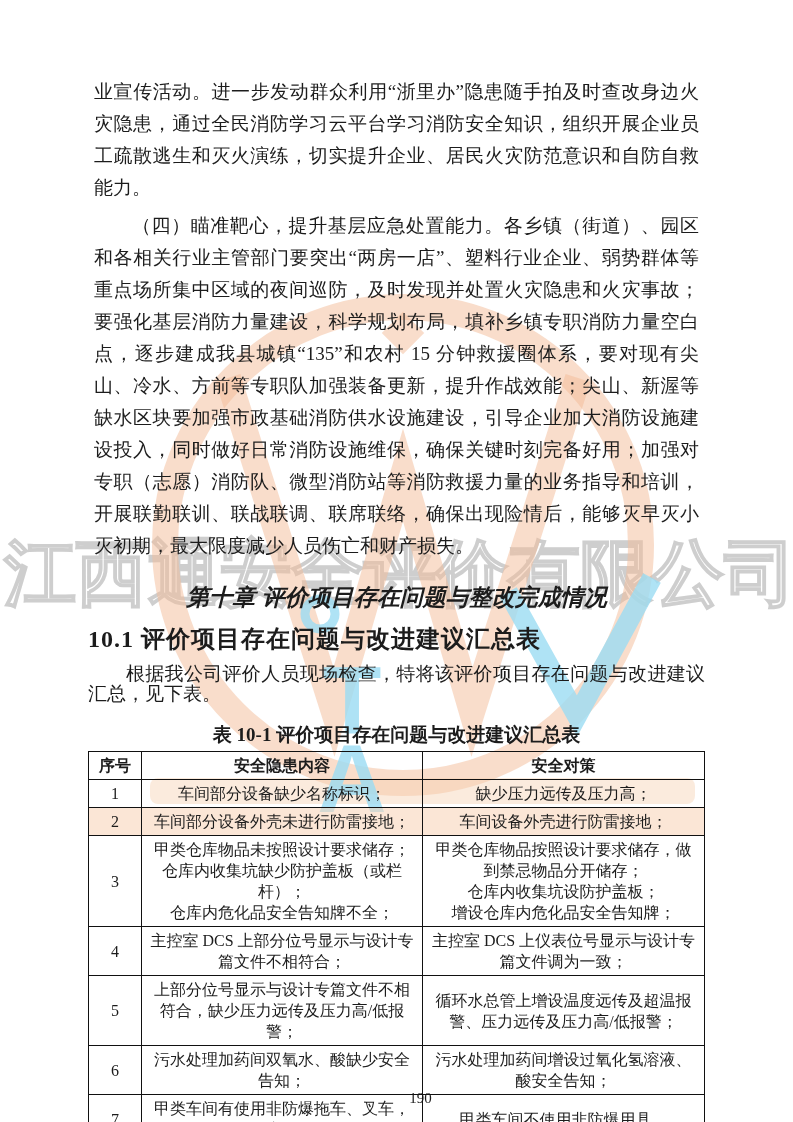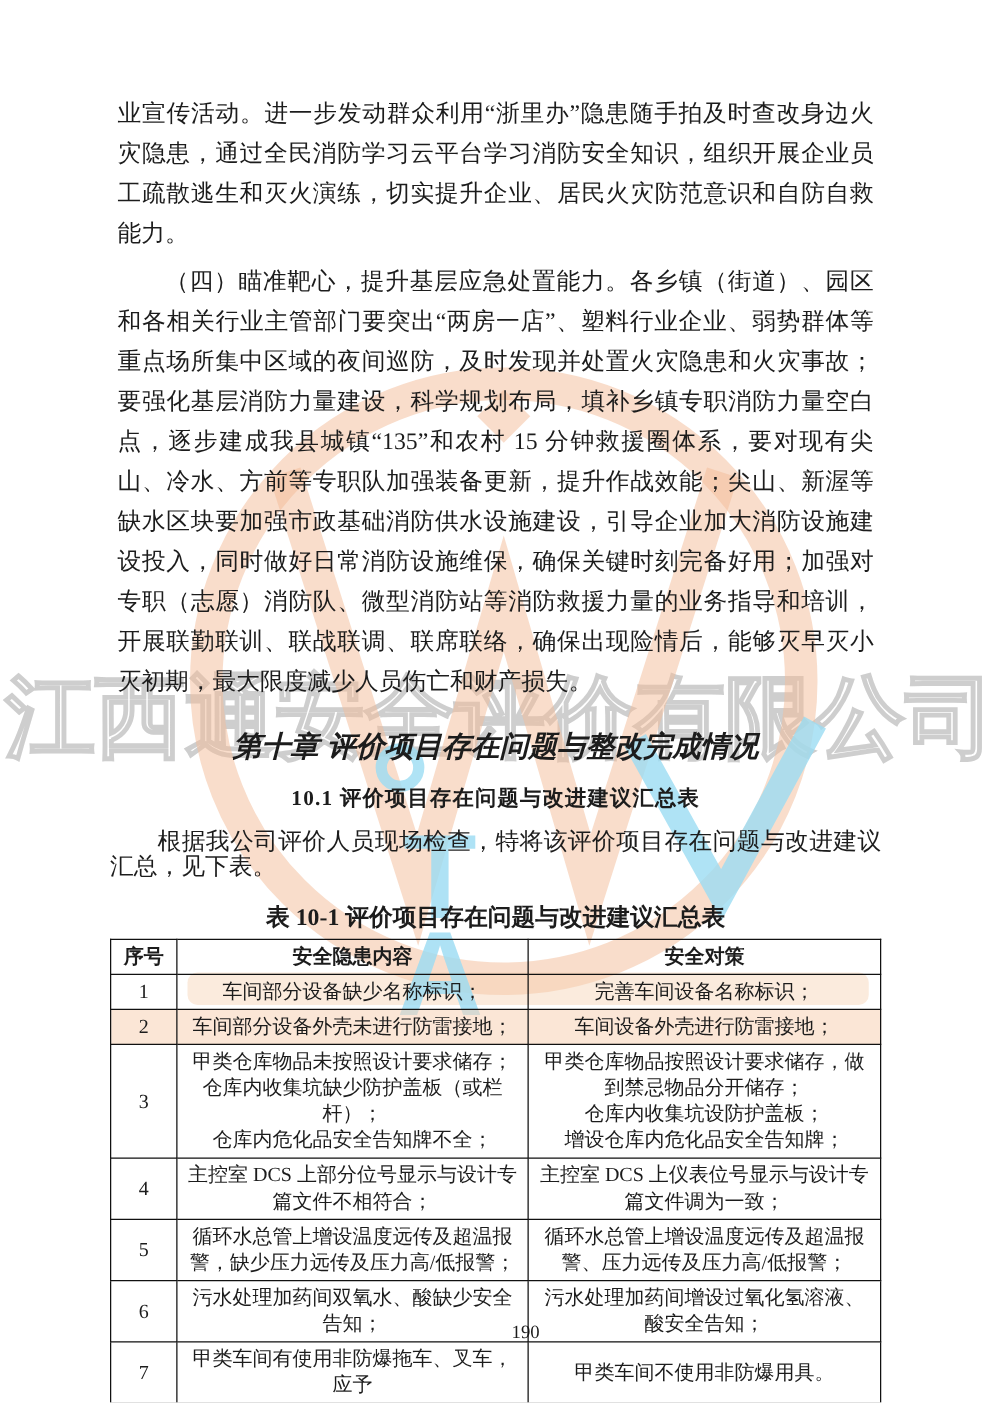--- a/index.html
+++ b/index.html
@@ -33,23 +33,22 @@
   .para-1{margin-top:12px;}
   .para-indent{text-indent:2em;}
   .chapter-title{
     margin-top:20px;
     text-align:center;
     font-family:"Liberation Sans","DejaVu Sans",sans-serif;
     font-weight:bold;font-size:23px;line-height:30px;font-style:italic;
   }
   .section-title{
     margin-top:14px;
-    font-weight:bold;font-size:17px;line-height:26px;
+    font-weight:bold;font-size:24px;line-height:26px;
     letter-spacing:1px;
-    text-align:center;
   }
   .intro-para{
     margin-top:12px;
     font-size:19px;line-height:20px;
     text-align:justify;text-indent:2em;
   }
   .table-caption{
     margin-top:2px;
     text-align:center;
     font-weight:bold;font-size:19px;line-height:24px;
@@ -76,21 +75,21 @@
   th.col-measure-h{text-align:center;}
   td.col-no{width:40px;}
   td.col-issue{width:268px;}
   tr.tint td{background:rgba(247,210,180,0.55);}
   .page-cut-line{
     margin:3px -6px 0 -6px;
     border-top:2px solid #111;
     height:0;
   }
   .page-number{
-    position:absolute;left:0;right:0;top:1058px;
+    position:absolute;left:0;right:0;top:1090px;
     text-align:center;
     font-size:15px;
     padding-left:48px;
   }
 </style>
 </head>
 <body>
 
 <div class="page">
 
@@ -129,21 +128,21 @@
         <tr>
           <th class="col-no-h">序号</th>
           <th class="col-issue-h">安全隐患内容</th>
           <th class="col-measure-h">安全对策</th>
         </tr>
       </thead>
       <tbody>
           <tr>
             <td class="col-no">1</td>
             <td class="col-issue">车间部分设备缺少名称标识；</td>
-            <td class="col-measure">完善车间设备名称标识；</td>
+            <td class="col-measure">缺少压力远传及压力高；</td>
           </tr>
           <tr class="tint">
             <td class="col-no">2</td>
             <td class="col-issue">车间部分设备外壳未进行防雷接地；</td>
             <td class="col-measure">车间设备外壳进行防雷接地；</td>
           </tr>
           <tr>
             <td class="col-no">3</td>
             <td class="col-issue">甲类仓库物品未按照设计要求储存；
 仓库内收集坑缺少防护盖板（或栏杆）；
@@ -152,21 +151,21 @@
 仓库内收集坑设防护盖板；
 增设仓库内危化品安全告知牌；</td>
           </tr>
           <tr>
             <td class="col-no">4</td>
             <td class="col-issue">主控室 DCS 上部分位号显示与设计专篇文件不相符合；</td>
             <td class="col-measure">主控室 DCS 上仪表位号显示与设计专篇文件调为一致；</td>
           </tr>
           <tr>
             <td class="col-no">5</td>
-            <td class="col-issue">循环水总管上增设温度远传及超温报警，缺少压力远传及压力高/低报警；</td>
+            <td class="col-issue">上部分位号显示与设计专篇文件不相符合，缺少压力远传及压力高/低报警；</td>
             <td class="col-measure">循环水总管上增设温度远传及超温报警、压力远传及压力高/低报警；</td>
           </tr>
           <tr>
             <td class="col-no">6</td>
             <td class="col-issue">污水处理加药间双氧水、酸缺少安全告知；</td>
             <td class="col-measure">污水处理加药间增设过氧化氢溶液、酸安全告知；</td>
           </tr>
           <tr>
             <td class="col-no">7</td>
             <td class="col-issue">甲类车间有使用非防爆拖车、叉车，应予</td>

